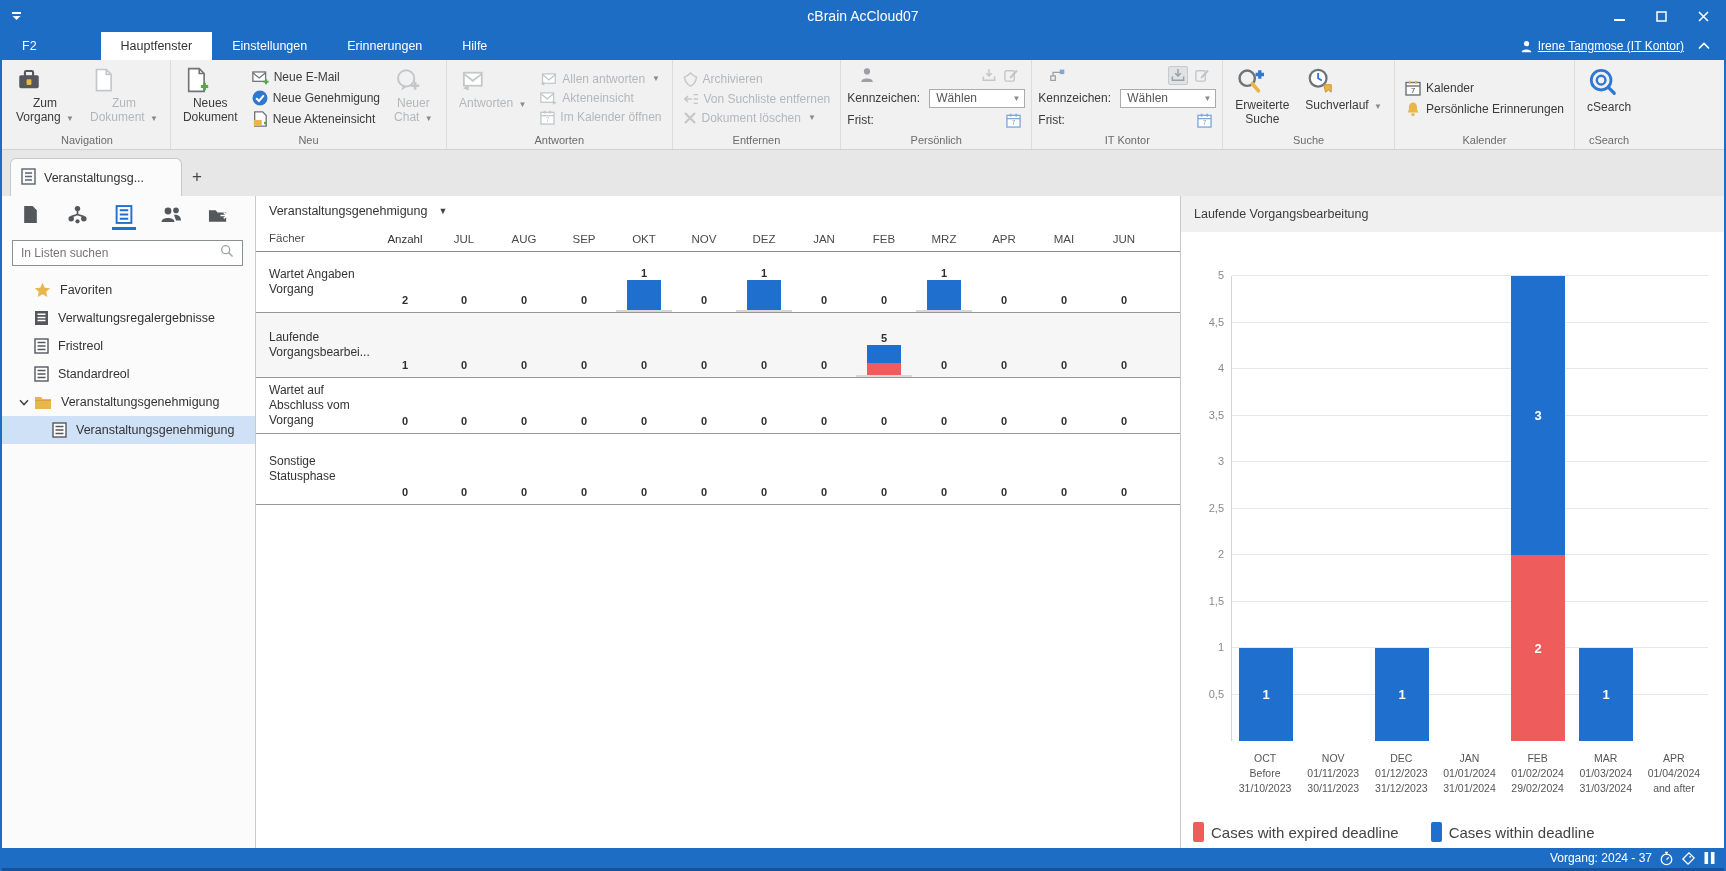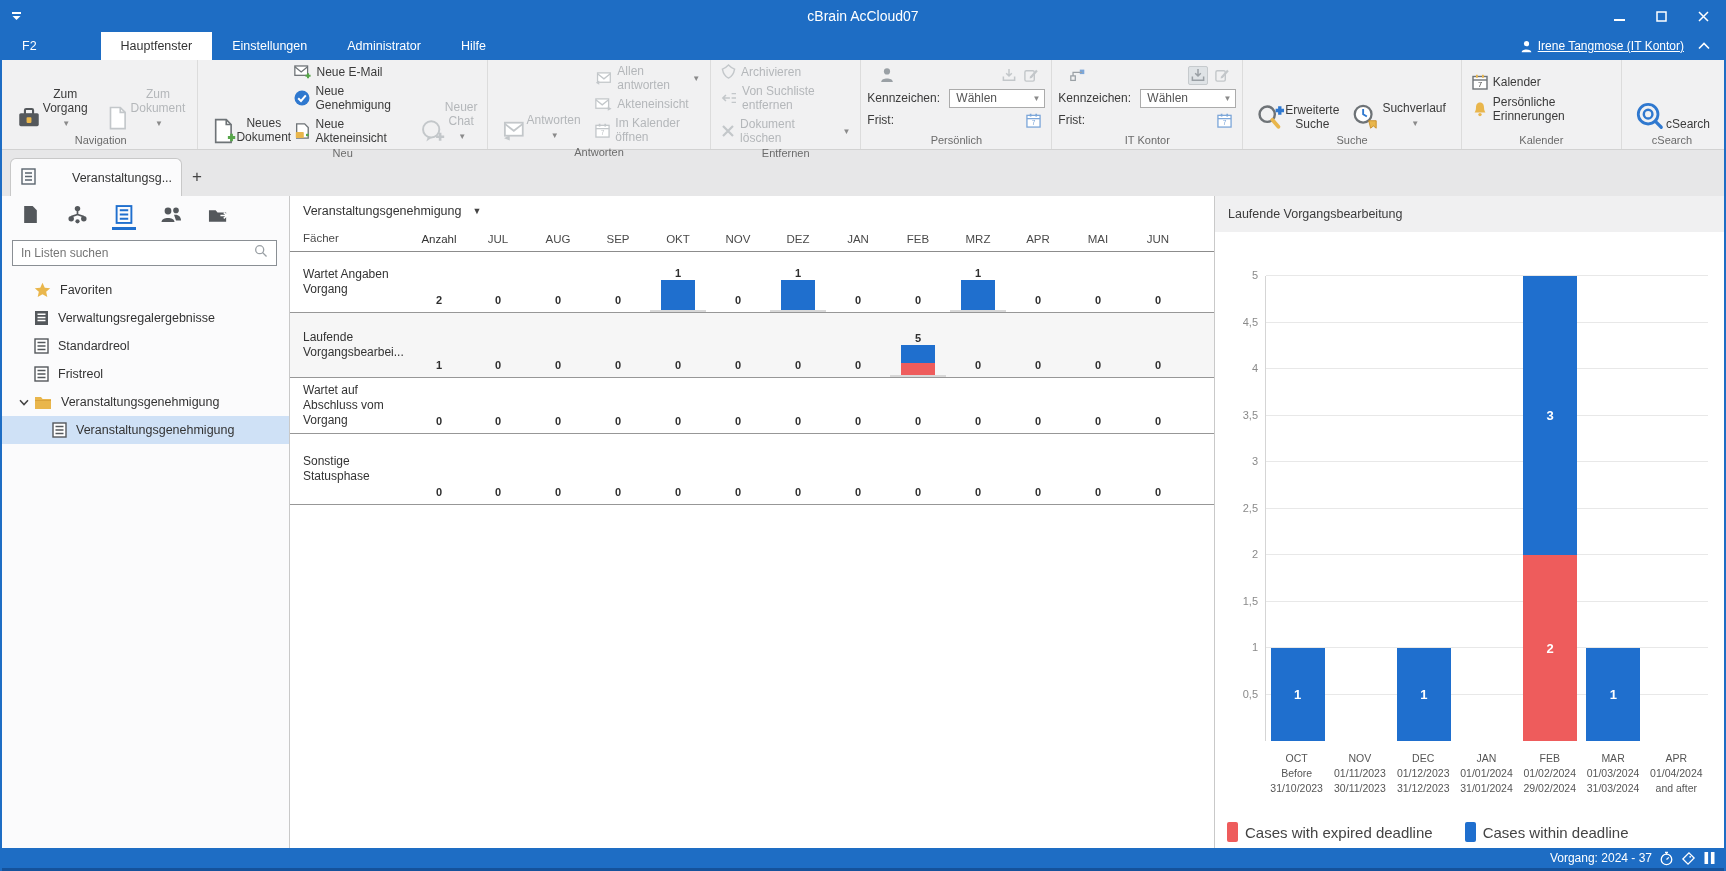--- a/index.html
+++ b/index.html
@@ -22,49 +22,49 @@
   .menu-right { margin-left:auto; display:flex; align-items:center; color:#fff; gap:10px; padding-right:10px; }
   .user { display:flex; align-items:center; gap:5px; font-size:12px; color:#fff; text-decoration:underline; cursor:pointer; }
   .chev-up { font-size:11px; cursor:pointer; padding:0 4px; }
 
   
   .ribbon { height:90px; background:#f1f1f2; border-bottom:1px solid #d2d2d2; display:flex; align-items:stretch; padding:0 2px; flex:0 0 auto; }
   .rgroup { display:flex; flex-direction:column; padding:3px 6px 1px 6px; position:relative; }
   .rgroup + .rgroup { border-left:1px solid #dcdcdc; }
   .rgroup-items { flex:1; display:flex; align-items:stretch; gap:4px; }
   .rgroup-label { text-align:center; font-size:11px; color:#6b6b6b; padding:1px 0 2px; }
-  .rib-big { display:flex; flex-direction:row; align-items:flex-end; justify-content:flex-start; padding:4px 6px 2px; min-width:52px; cursor:pointer; border-radius:3px; }
+  .rib-big { display:flex; flex-direction:column; align-items:flex-start; justify-content:flex-start; padding:4px 6px 2px; min-width:52px; cursor:pointer; border-radius:3px; }
   .rib-big .blabel { font-size:12px; color:#3b3b3b; text-align:center; line-height:14px; margin-top:3px; }
   .rib-big.disabled .blabel { color:#b4b7ba; }
   .rib-big .ic svg { display:block; }
   .rib-stack { display:flex; flex-direction:column; justify-content:center; gap:3px; }
   .rib-small { display:flex; align-items:center; gap:5px; font-size:12px; color:#3b3b3b; cursor:pointer; padding:1px 4px; border-radius:2px; }
   .rib-small.disabled { color:#b4b7ba; }
   .caret { font-size:8px; color:#8a8a8a; margin-left:2px; }
   .rib-fields { display:flex; flex-direction:column; justify-content:flex-start; padding-top:2px; min-width:160px; }
   .rf-icons { display:flex; align-items:center; height:20px; margin-bottom:2px; }
   .rf-icons .spacer { flex:1; }
   .rf-row { display:flex; align-items:center; gap:6px; height:22px; font-size:12px; color:#3b3b3b; }
   .rf-row .rf-label { width:76px; }
   .rf-select { width:96px; height:19px; border:1px solid #ababab; background:#fff; display:flex; align-items:center; font-size:12px; color:#555; padding-left:6px; cursor:pointer; }
   .rf-select .caret { margin-left:auto; margin-right:4px; }
   .rf-datebtn { margin-left:auto; margin-right:4px; cursor:pointer; display:flex; }
   .selbox { background:#dfe3e6; border:1px solid #c6cacd; padding:1px; border-radius:2px; display:flex; }
 
   
   .tabstrip { height:46px; background:#e7e7e8; display:flex; align-items:flex-end; padding-left:8px; flex:0 0 auto; }
   .doc-tab { width:172px; height:38px; background:#fbfbfc; border:1px solid #c8c8c8; border-bottom:none; border-radius:6px 6px 0 0; display:flex; align-items:center; gap:8px; padding:0 10px; font-size:12.5px; color:#333; cursor:pointer; }
-  .doc-tab .tab-label { white-space:nowrap; overflow:hidden;margin-left:28px; }
+  .doc-tab .tab-label { white-space:nowrap; overflow:hidden; }
   .newtab { width:30px; height:38px; display:flex; align-items:center; justify-content:center; font-size:17px; color:#444; cursor:pointer; }
 
   
   .content { flex:1; display:flex; min-height:0; }
 
   
-  .sidebar { width:288px; background:#fbfbfc; border-right:1px solid #c9c9c9; display:flex; flex-direction:column; }
+  .sidebar { width:254px; background:#fbfbfc; border-right:1px solid #c9c9c9; display:flex; flex-direction:column; }
   .side-icons { display:flex; gap:23px; padding:9px 0 6px 16px; align-items:center; }
   .side-ic { display:flex; flex-direction:column; align-items:center; cursor:pointer; }
   .side-ic .bar { height:3px; width:24px; background:transparent; margin-top:3px; }
   .side-ic.active .bar { background:#1f6fce; }
   .searchbox { margin:4px 12px 6px 10px; height:26px; border:1px solid #8a8f94; background:#fff; display:flex; align-items:center; padding:0 8px; }
   .searchbox input { border:none; outline:none; flex:1; font-size:12px; color:#444; font-family:"Liberation Sans",sans-serif; background:transparent; }
   .tree { margin-top:4px; }
   .trow { height:28px; display:flex; align-items:center; font-size:12.5px; color:#333; cursor:pointer; }
   .trow .exp { width:20px; margin-left:12px; display:flex; justify-content:center; color:#444; }
   .trow.ind1 { padding-left:32px; }
@@ -143,21 +143,21 @@
           </svg>
         </span>
     </span>
   </div>
 
   <div class="menubar">
     <span id="menu-tabs" style="display: flex;">
         <div class="mtab">F2</div>
         <div class="mtab active">Hauptfenster</div>
         <div class="mtab">Einstellungen</div>
-        <div class="mtab">Administrator</div>
+        <div class="mtab">Erinnerungen</div>
         <div class="mtab">Hilfe</div>
       </span>
     <span class="menu-right">
       <span class="user">
         <svg width="13" height="13" viewBox="0 0 16 16">
             <circle cx="8" cy="4.5" r="3.2" fill="#fff"></circle>
             <path d="M2 15 C2 10.5 14 10.5 14 15 Z" fill="#fff"></path>
           </svg>
         <span>Irene Tangmose (IT Kontor)</span>
       </span>
@@ -600,30 +600,30 @@
             </span>
             <span>Verwaltungsregalergebnisse</span>
           </div>
           <div class="trow ind1">
             <span class="ticon">
               <svg width="15" height="16" viewBox="0 0 15 16">
                 <rect x="1" y="1" width="13" height="14" fill="#fff" stroke="#54585c" stroke-width="1.4"></rect>
                 <path d="M3.5 4.5 h8 M3.5 8 h8 M3.5 11.5 h8" stroke="#54585c" stroke-width="1.4"></path>
               </svg>
             </span>
-            <span>Standardreol</span>
+            <span>Fristreol</span>
           </div>
           <div class="trow ind1">
             <span class="ticon">
               <svg width="15" height="16" viewBox="0 0 15 16">
                 <rect x="1" y="1" width="13" height="14" fill="#fff" stroke="#54585c" stroke-width="1.4"></rect>
                 <path d="M3.5 4.5 h8 M3.5 8 h8 M3.5 11.5 h8" stroke="#54585c" stroke-width="1.4"></path>
               </svg>
             </span>
-            <span>Fristreol</span>
+            <span>Standardreol</span>
           </div>
           <div class="trow ind0">
             <span class="exp">
               <svg width="10" height="7" viewBox="0 0 10 7">
                 <path d="M1 1.2 L5 5.6 L9 1.2" fill="none" stroke="#444" stroke-width="1.5"></path>
               </svg>
             </span>
             <span class="ticon">
               <svg width="18" height="15" viewBox="0 0 18 15">
                 <path d="M1 2 h6 l1.6 2 H17 V14 H1 Z" fill="#e9b64c"></path>

